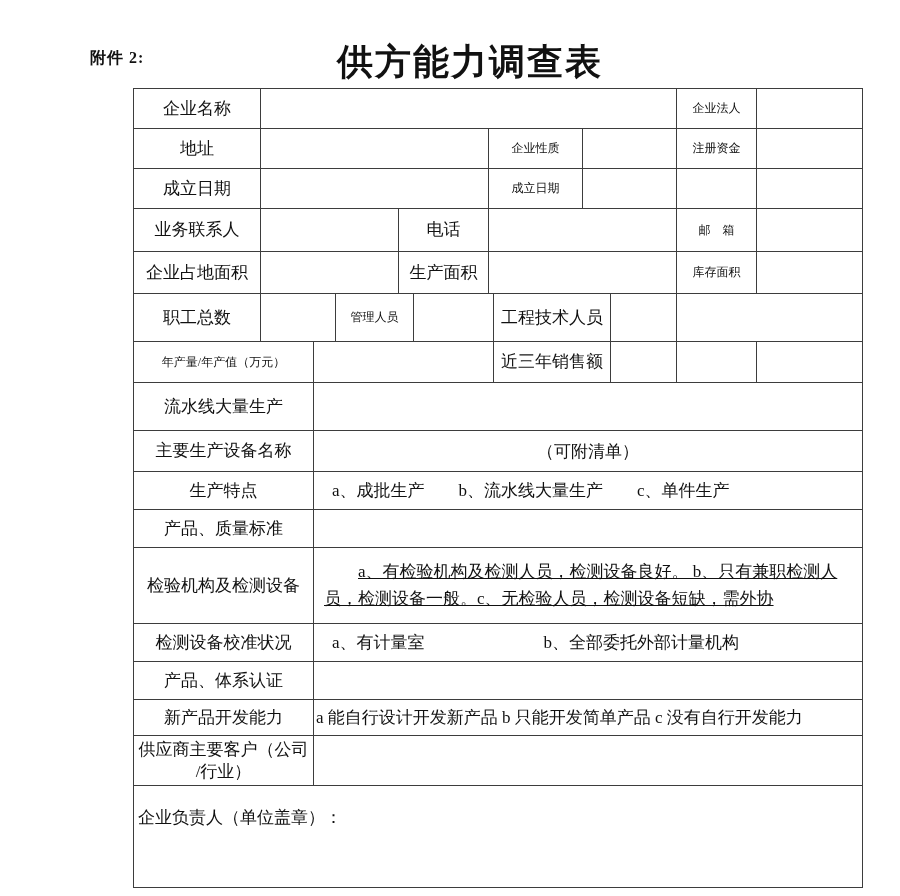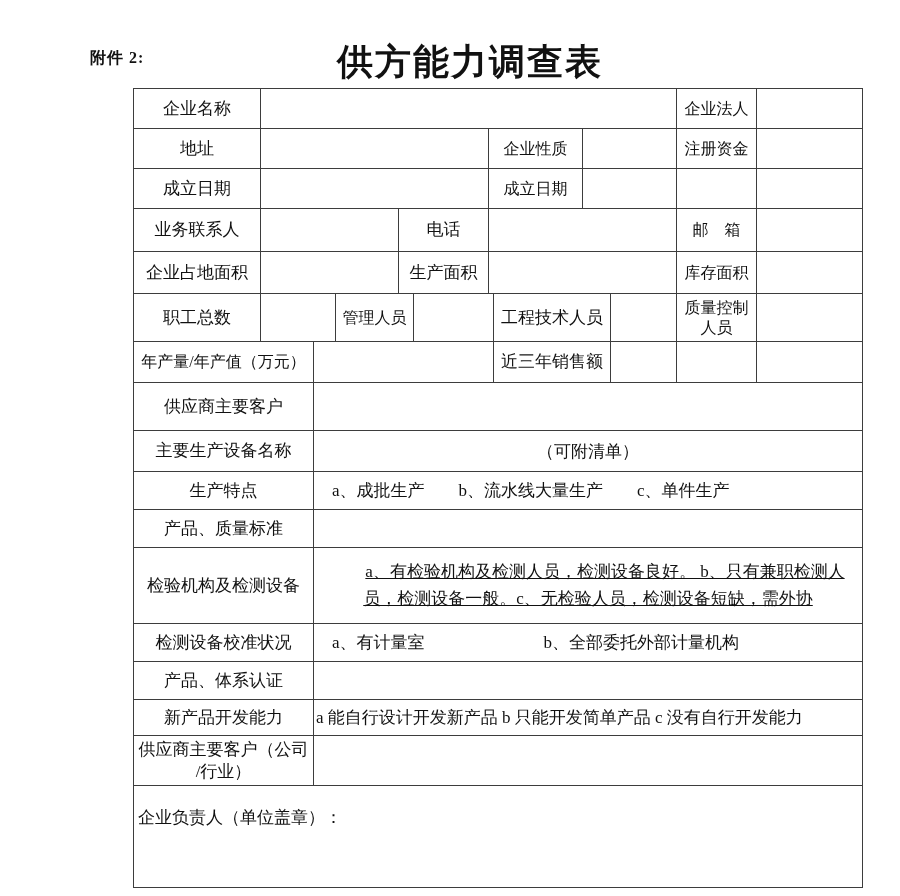--- a/index.html
+++ b/index.html
@@ -24,24 +24,24 @@
   }
   .row { display:flex; width:100%; }
   .row:last-child .cell { border-bottom:none; }
   .cell {
     border-right:1px solid #3d3d3d; border-bottom:1px solid #3d3d3d;
     display:flex; align-items:center; justify-content:center;
     text-align:center; overflow:hidden;
   }
   .cell:last-child { border-right:none; flex:1 1 auto; }
   .lbl { padding:0 2px; line-height:1.25; }
-  .content { justify-content:flex-start; text-align:center; padding:0 4px; }
+  .content { justify-content:flex-start; text-align:left; padding:0 4px; }
   .content.centered { justify-content:center; text-align:center; }
   .nowrap { white-space:nowrap; }
-  .sm { font-size:16px; }
+  .sm { font-size:12px; }
   .opt-indent { padding-left:18px; }
   .multiline { display:block; padding:4px 6px; text-indent:2em; line-height:1.55; align-self:center;text-decoration:underline; }
   .v-center-wrap { align-items:center; }
 
   .footer-cell {
     position:relative; display:block; text-align:left;
   }
   .signature { position:absolute; left:4px; top:20px; font-size:17px; }
   .dateline { position:absolute; right:8px; top:46px; font-size:17px; white-space:nowrap; }
   .dateline .yr { margin-left:56px; }
@@ -99,35 +99,34 @@
     <div class="cell"></div>
   </div>
 
   <div class="row" style="height:48px">
     <div class="cell lbl" style="flex:0 0 127px">职工总数</div>
     <div class="cell" style="flex:0 0 75px"></div>
     <div class="cell lbl nowrap sm" style="flex:0 0 78px">管理人员</div>
     <div class="cell" style="flex:0 0 80px"></div>
     <div class="cell lbl nowrap" style="flex:0 0 117px">工程技术人员</div>
     <div class="cell" style="flex:0 0 66px"></div>
-    <div class="cell lbl sm" style="flex:0 0 80px">质量控制人员</div>
     <div class="cell"></div>
   </div>
 
   <div class="row" style="height:41px">
     <div class="cell lbl nowrap sm" style="flex:0 0 180px">年产量/年产值（万元）</div>
     <div class="cell" style="flex:0 0 180px"></div>
     <div class="cell lbl nowrap" style="flex:0 0 117px">近三年销售额</div>
     <div class="cell" style="flex:0 0 66px"></div>
     <div class="cell" style="flex:0 0 80px"></div>
     <div class="cell"></div>
   </div>
 
   <div class="row" style="height:48px">
-    <div class="cell lbl nowrap" style="flex:0 0 180px">供应商主要客户</div>
+    <div class="cell lbl nowrap" style="flex:0 0 180px">流水线大量生产</div>
     <div class="cell"></div>
   </div>
 
   <div class="row" style="height:41px">
     <div class="cell lbl nowrap" style="flex:0 0 180px">主要生产设备名称</div>
     <div class="cell content centered">（可附清单）</div>
   </div>
 
   <div class="row" style="height:38px">
     <div class="cell lbl nowrap" style="flex:0 0 180px">生产特点</div>

